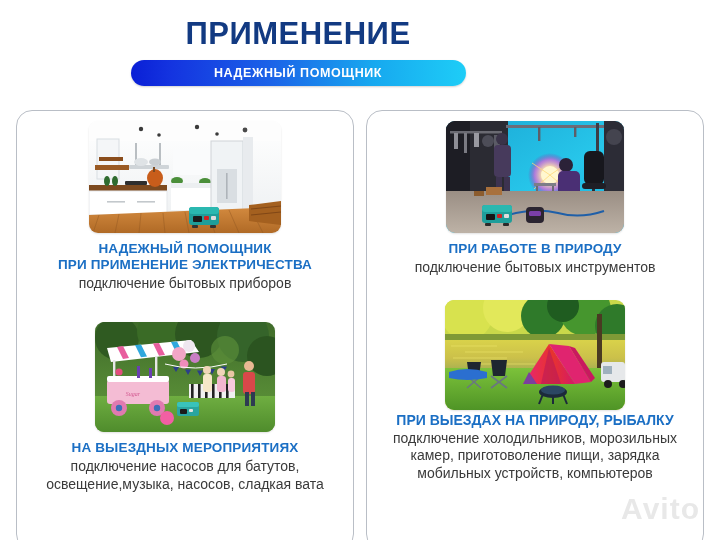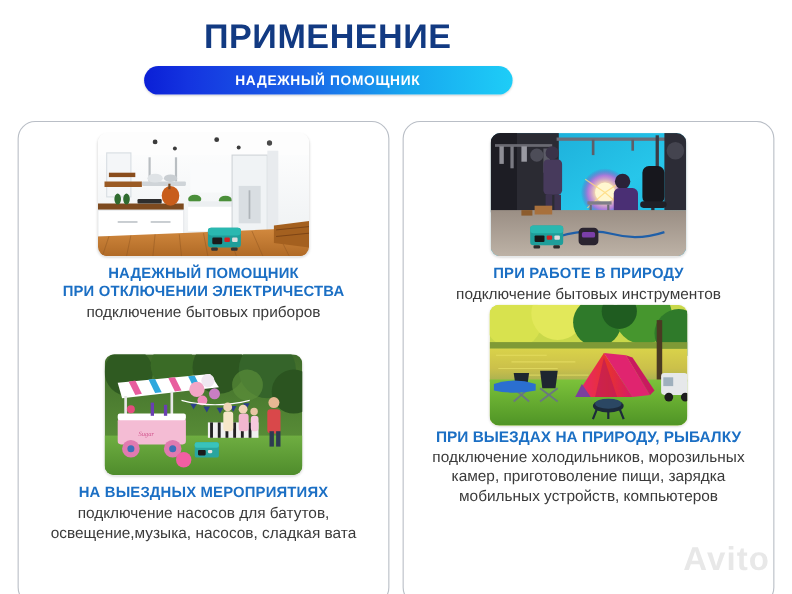--- a/index.html
+++ b/index.html
@@ -236,21 +236,21 @@
             <rect x="115" y="95" width="5" height="4" rx="1" fill="#cf2222"></rect>
             <rect x="122" y="95" width="5" height="4" rx="1" fill="#dddddd"></rect>
             <rect x="103" y="104" width="6" height="3" rx="1" fill="#333"></rect>
             <rect x="121" y="104" width="6" height="3" rx="1" fill="#333"></rect>
           </g>
         </svg>
       </div>
       <div class="txt-block">
         <div class="headline">
           <span>НАДЕЖНЫЙ ПОМОЩНИК</span><br>
-          <span>ПРИ ОТКЛЮЧЕНИИ ЭЛЕКТРИЧЕСТВА</span>
+          <span>ПРИ ПРИМЕНЕНИЕ ЭЛЕКТРИЧЕСТВА</span>
         </div>
         <div class="subline">подключение бытовых приборов</div>
       </div>
     </div>
 
     <div class="block" style="margin-top:30px;">
       <div class="photo" style="width:180px;height:110px;">
         <svg width="180" height="110" viewBox="0 0 180 110">
           <defs>
             <linearGradient id="gsky" x1="0" y1="0" x2="0" y2="1">
@@ -453,21 +453,21 @@
             <rect x="83" y="90" width="12" height="5" rx="1.5" fill="#7a3fa8"></rect>
           </g>
         </svg>
       </div>
       <div class="txt-block">
         <div class="headline">ПРИ РАБОТЕ В ПРИРОДУ</div>
         <div class="subline">подключение бытовых инструментов</div>
       </div>
     </div>
 
-    <div class="block" style="margin-top:1px;justify-content:space-between;">
+    <div class="block" style="margin-top:24px;justify-content:space-between;">
       <div class="photo" style="width:180px;height:110px;">
         <svg width="180" height="110" viewBox="0 0 180 110">
           <defs>
             <linearGradient id="lake" x1="0" y1="0" x2="0" y2="1">
               <stop offset="0%" stop-color="#d9d24a"></stop>
               <stop offset="60%" stop-color="#cbc04a"></stop>
               <stop offset="100%" stop-color="#a8b052"></stop>
             </linearGradient>
             <linearGradient id="lawn" x1="0" y1="0" x2="0" y2="1">
               <stop offset="0%" stop-color="#7cc23a"></stop>

